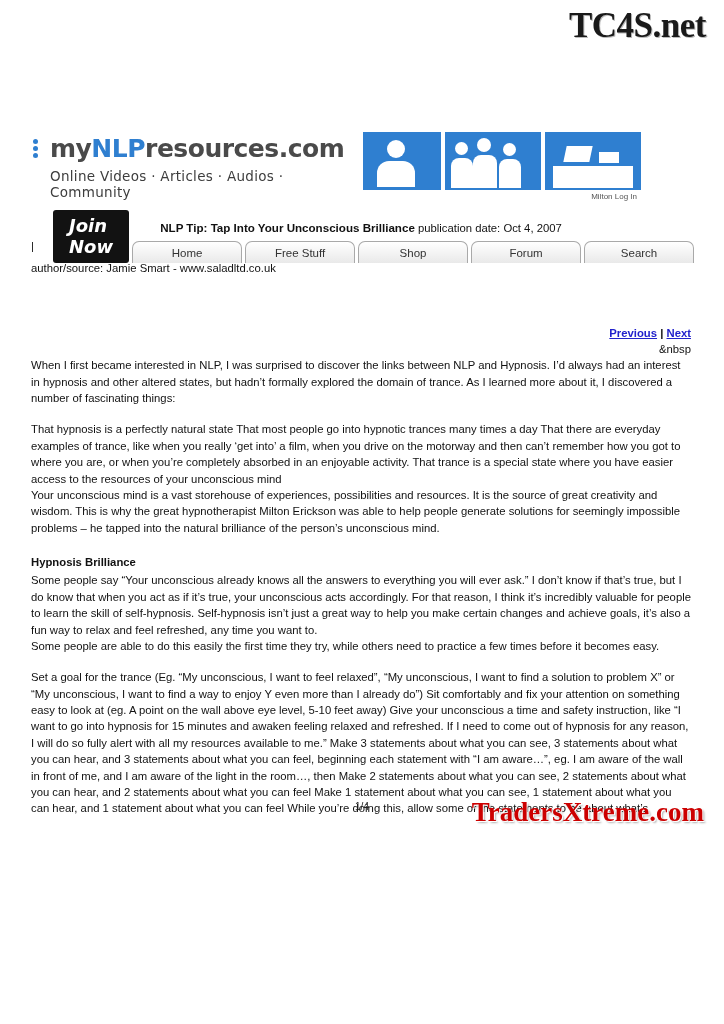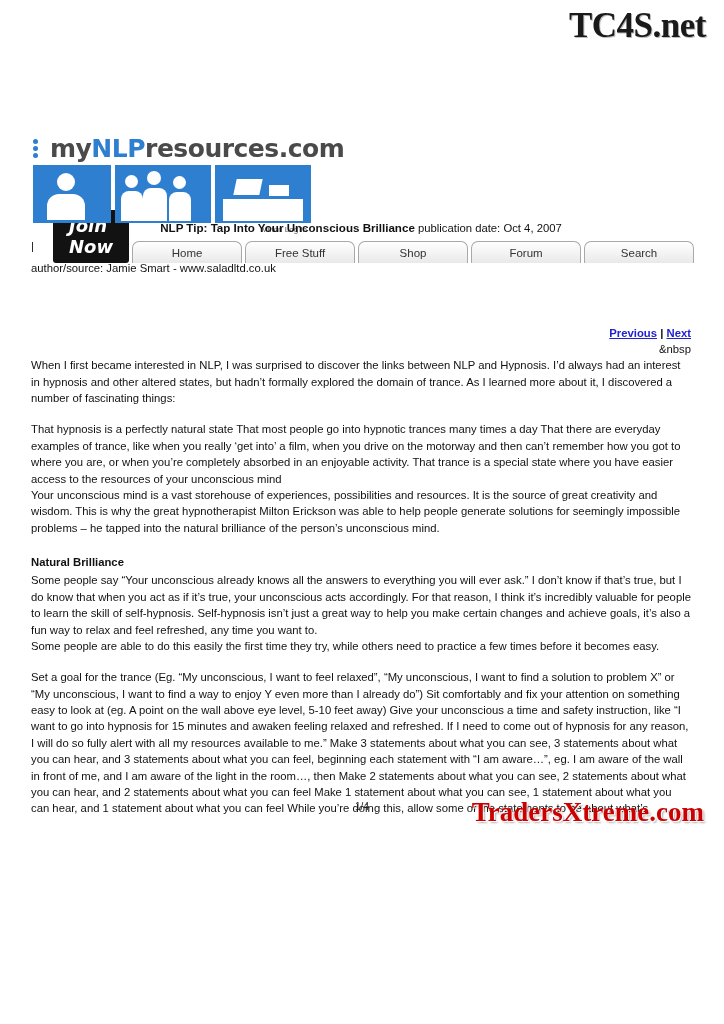--- a/index.html
+++ b/index.html
@@ -43,21 +43,20 @@
     position: absolute;
     left: 33px;
     top: 130px;
     width: 608px;
     height: 105px;
   }
   .banner-top {
     display: flex;
     align-items: flex-start;
     height: 75px;
-    flex-direction: column;
   }
   .logo-block {
     width: 343px;
     padding-top: 4px;
   }
   .logo-line1 {
     display: flex;
     align-items: center;
     font-family: "DejaVu Sans", sans-serif;
     font-size: 25px;
@@ -236,20 +235,21 @@
         <div class="logo-line1">
           <span class="logo-dots">
               <i></i>
               <i></i>
               <i></i>
             </span>
           <span class="logo-my">my</span>
             <span class="logo-nlp">NLP</span>
             <span class="logo-rest">resources.com</span>
         </div>
+        <div class="logo-line2">Online Videos · Articles · Audios · Community</div>
       </div>
 
       <div style="flex:1">
         <div class="banner-photos">
           <div class="photo">
             <div class="ph-shape" style="left:24px;top:8px;width:18px;height:18px;border-radius:50%"></div>
             <div class="ph-shape" style="left:14px;top:29px;width:38px;height:26px;border-radius:12px 12px 0 0"></div>
           </div>
           <div class="photo wide">
             <div class="ph-shape" style="left:10px;top:10px;width:13px;height:13px;border-radius:50%"></div>
@@ -295,21 +295,21 @@
     </div>
     <div class="nbsp-line">&amp;nbsp</div>
 
     <p class="para">When I first became interested in NLP, I was surprised to discover the links between NLP and Hypnosis. I’d always had an interest in hypnosis and other altered states, but hadn’t formally explored the domain of trance. As I learned more about it, I discovered a number of fascinating things:</p>
 
     <div class="gap"></div>
 
     <p class="para">    That hypnosis is a perfectly natural state     That most people go into hypnotic trances many times a day     That there are everyday examples of trance, like when you really ‘get into’ a film, when you drive on the motorway and then can’t remember how you got to where you are, or when you’re completely absorbed in an enjoyable activity.     That trance is a special state where you have easier access to the resources of your unconscious mind</p>
     <p class="para">Your unconscious mind is a vast storehouse of experiences, possibilities and resources. It is the source of great creativity and wisdom. This is why the great hypnotherapist Milton Erickson was able to help people generate solutions for seemingly impossible problems – he tapped into the natural brilliance of the person’s unconscious mind.</p>
 
-    <div class="section-head">Natural Brilliance</div>
+    <div class="section-head">Hypnosis Brilliance</div>
 
     <p class="para"> Some people say “Your unconscious already knows all the answers to everything you will ever ask.” I don’t know if that’s true, but I do know that when you act as if it’s true, your unconscious acts accordingly. For that reason, I think it’s incredibly valuable for people to learn the skill of self-hypnosis. Self-hypnosis isn’t just a great way to help you make certain changes and achieve goals, it’s also a fun way to relax and feel refreshed, any time you want to.</p>
     <p class="para">Some people are able to do this easily the first time they try, while others need to practice a few times before it becomes easy.</p>
 
     <div class="gap"></div>
 
     <p class="para">   Set a goal for the trance (Eg. “My unconscious, I want to feel relaxed”, “My unconscious, I want to find a solution to problem X” or “My unconscious, I want to find a way to enjoy Y even more than I already do”)    Sit comfortably and fix your attention on something easy to look at (eg. A point on the wall above eye level, 5-10 feet away)    Give your unconscious a time and safety instruction, like “I want to go into hypnosis for 15 minutes and awaken feeling relaxed and refreshed. If I need to come out of hypnosis for any reason, I will do so fully alert with all my resources available to me.”   Make 3 statements about what you can see, 3 statements about what you can hear, and 3 statements about what you can feel, beginning each statement with “I am aware…”,  eg. I am aware of the wall in front of me, and I am aware of the light in the room…, then    Make 2 statements about what you can see, 2 statements about what you can hear, and 2 statements about what you can feel     Make 1 statement about what you can see, 1 statement about what you can hear, and 1 statement about what you can feel    While you’re doing this, allow some of the statements to be about what’s</p>
   </div>
 
 

